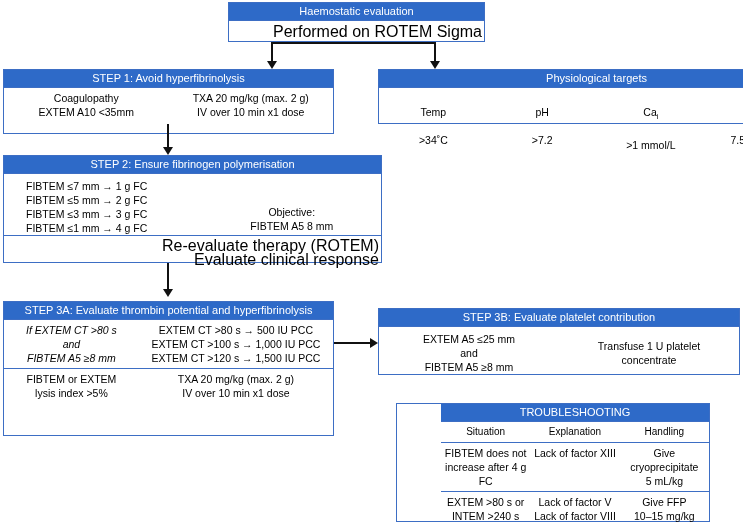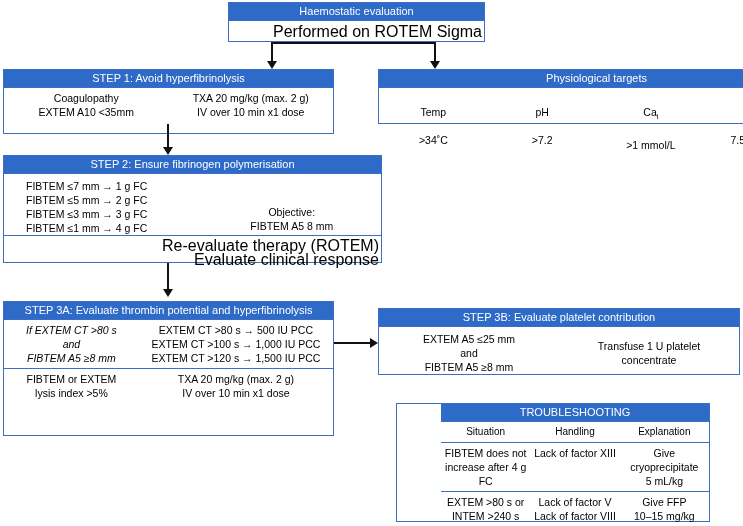--- a/index.html
+++ b/index.html
@@ -179,22 +179,22 @@
 FIBTEM A5 ≥8 mm</div>
     <div class="cell" style="padding-top:12px;">Transfuse 1 U platelet
 concentrate</div>
   </div>
 </div>
 
 <div class="box" style="left:396px; top:403px; width:314px; height:119px;padding-left:44px;">
   <div class="bar">TROUBLESHOOTING</div>
   <div class="row first" style="border-top:1.5px solid #3D6EC4;">
     <div class="cell head">Situation</div>
+    <div class="cell head">Explanation</div>
     <div class="cell head">Handling</div>
-    <div class="cell head">Explanation</div>
   </div>
   <div class="row">
     <div class="cell">FIBTEM does not
 increase after 4 g FC</div>
     <div class="cell" style="padding-top:3px;">Lack of factor XIII</div>
     <div class="cell">Give cryoprecipitate
 5 mL/kg</div>
   </div>
   <div class="row">
     <div class="cell">EXTEM &gt;80 s or

